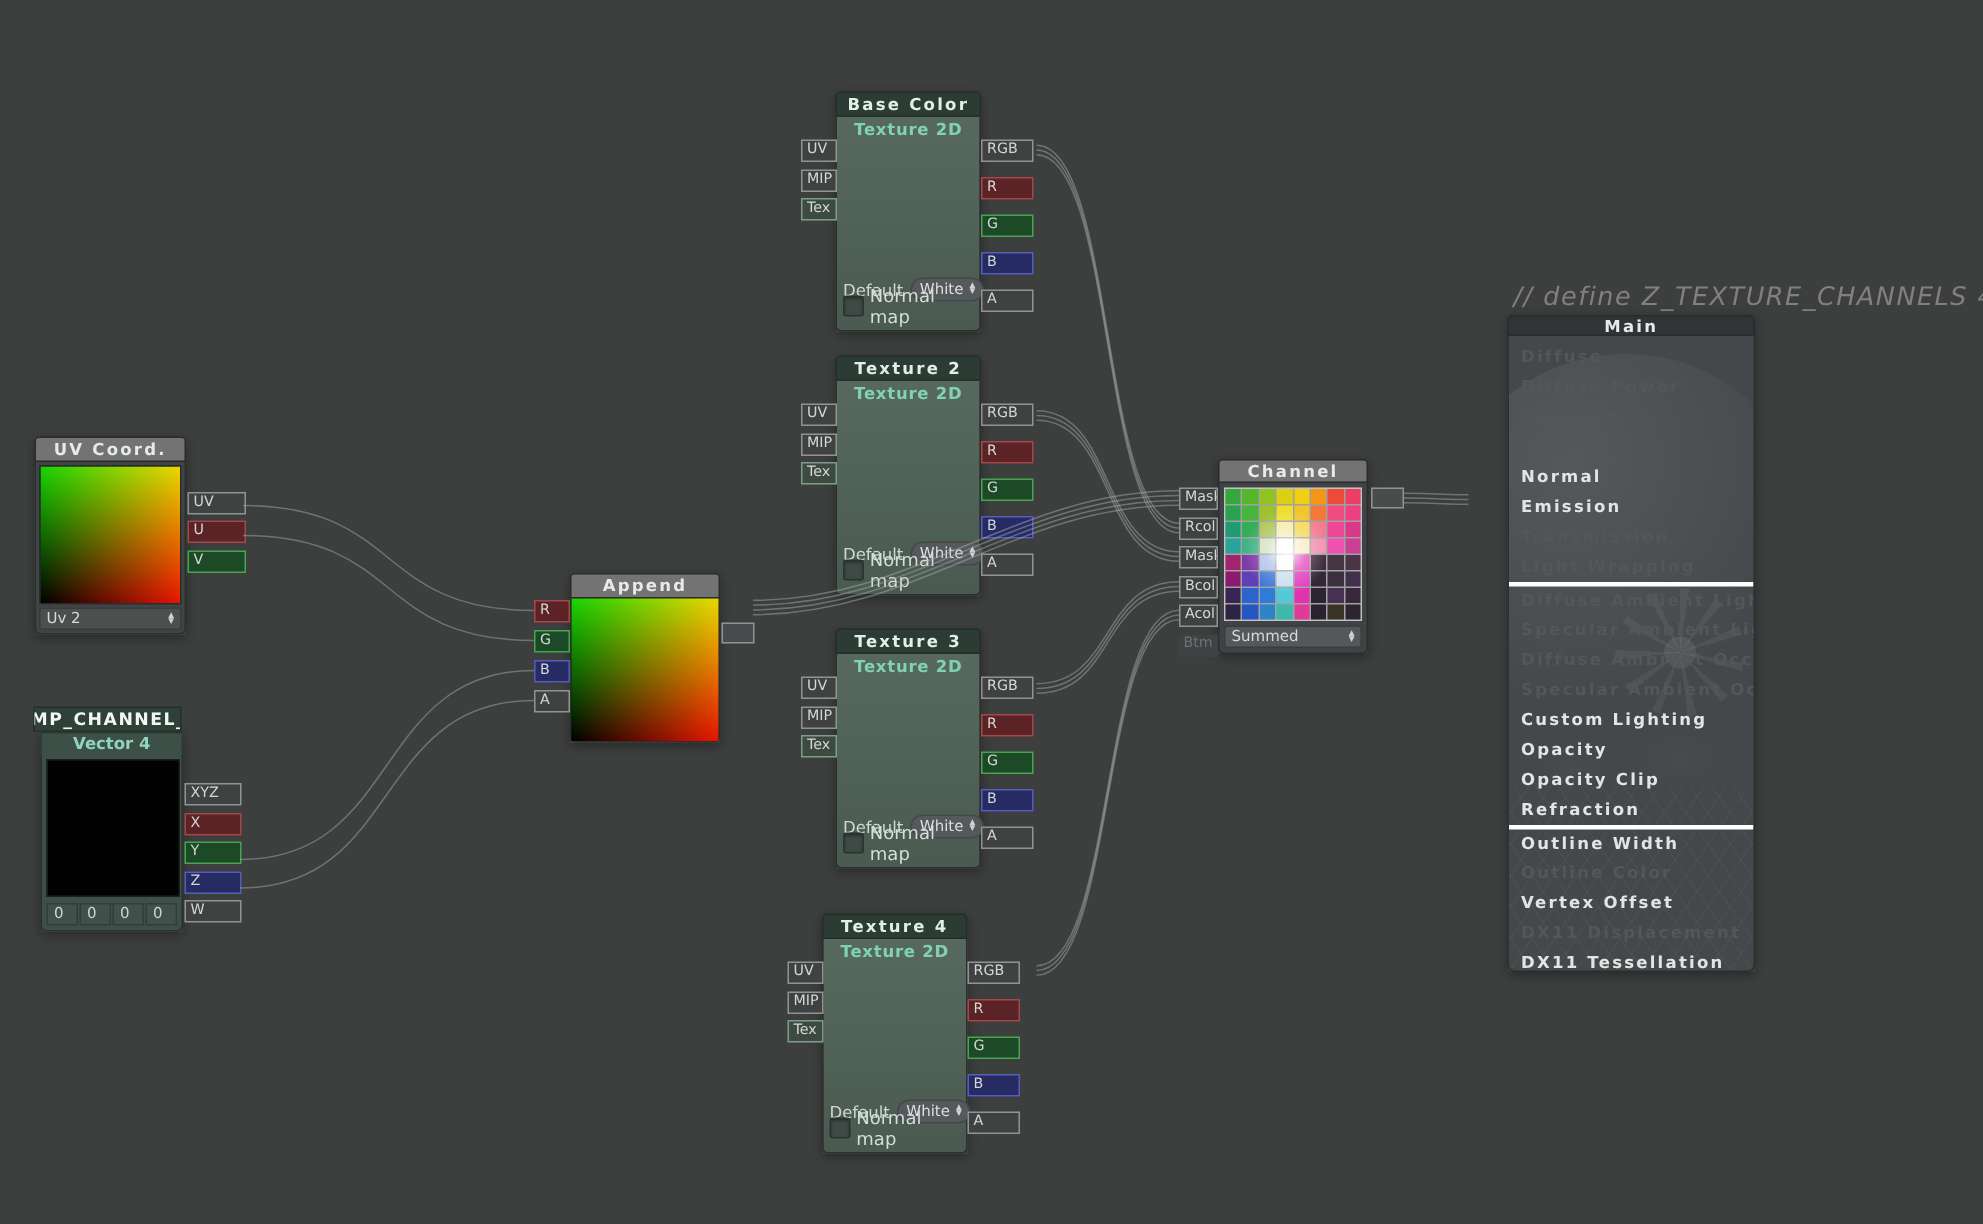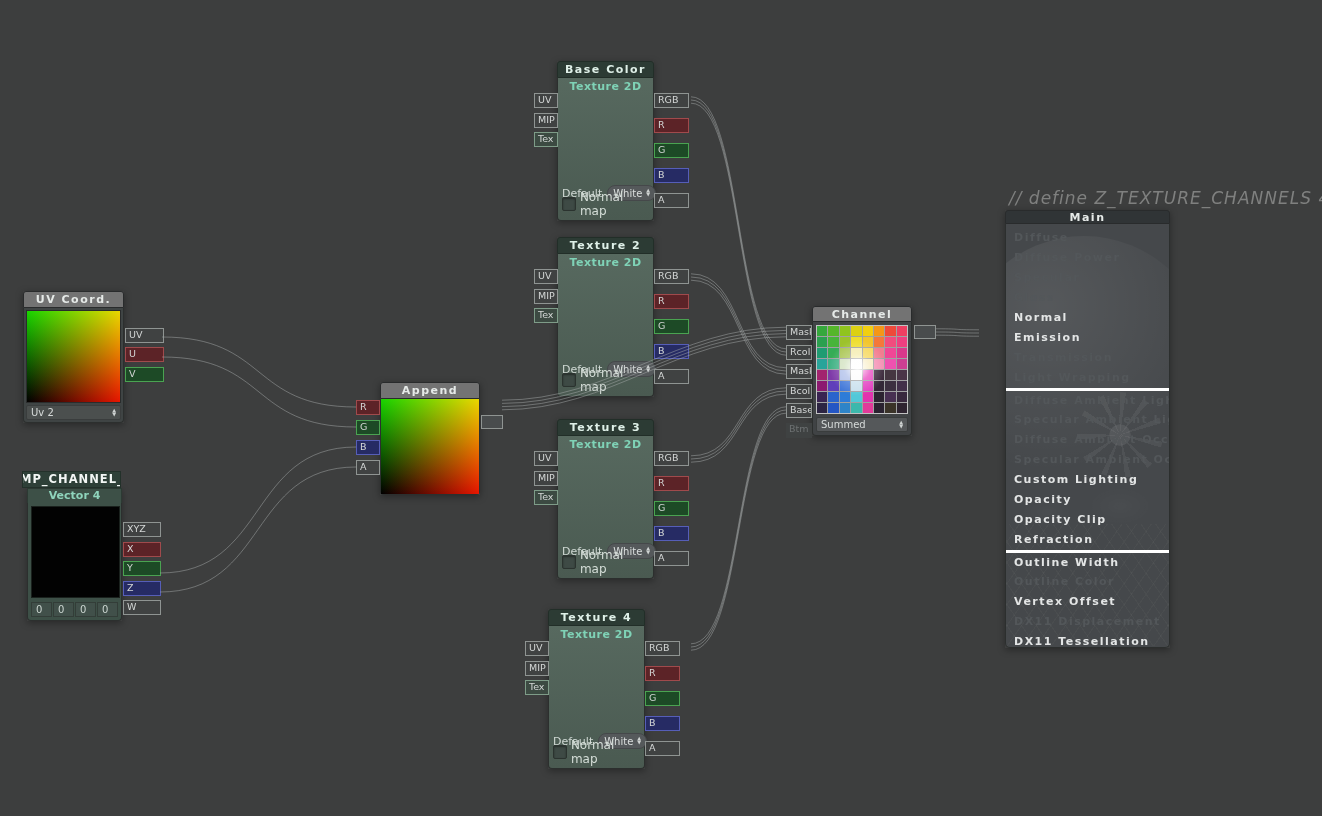--- a/index.html
+++ b/index.html
@@ -397,21 +397,21 @@
         <span>Summed</span>
         <span class="dd-arrow"></span>
       </div>
     </div>
     <div class="ports cb-in">
 
     <div class="port gray"><span>Mask</span></div>
         <div class="port gray"><span>Rcol</span></div>
         <div class="port gray"><span>Mask</span></div>
         <div class="port gray"><span>Bcol</span></div>
-        <div class="port gray"><span>Base</span></div>
+        <div class="port gray"><span>Acol</span></div>
         <div class="port dim"><span>Btm</span></div>
       </div>
     <div class="out-conn" style="right:-24px;top:19px;width:22px;height:14px;"></div>
   </div>
 
   <div class="node main-node" style="left:1005px;top:210px;">
     <div class="hdr">Main</div>
     <div class="body main-body">
       <div class="deco sphere"></div>
       <div class="deco sun"></div>

